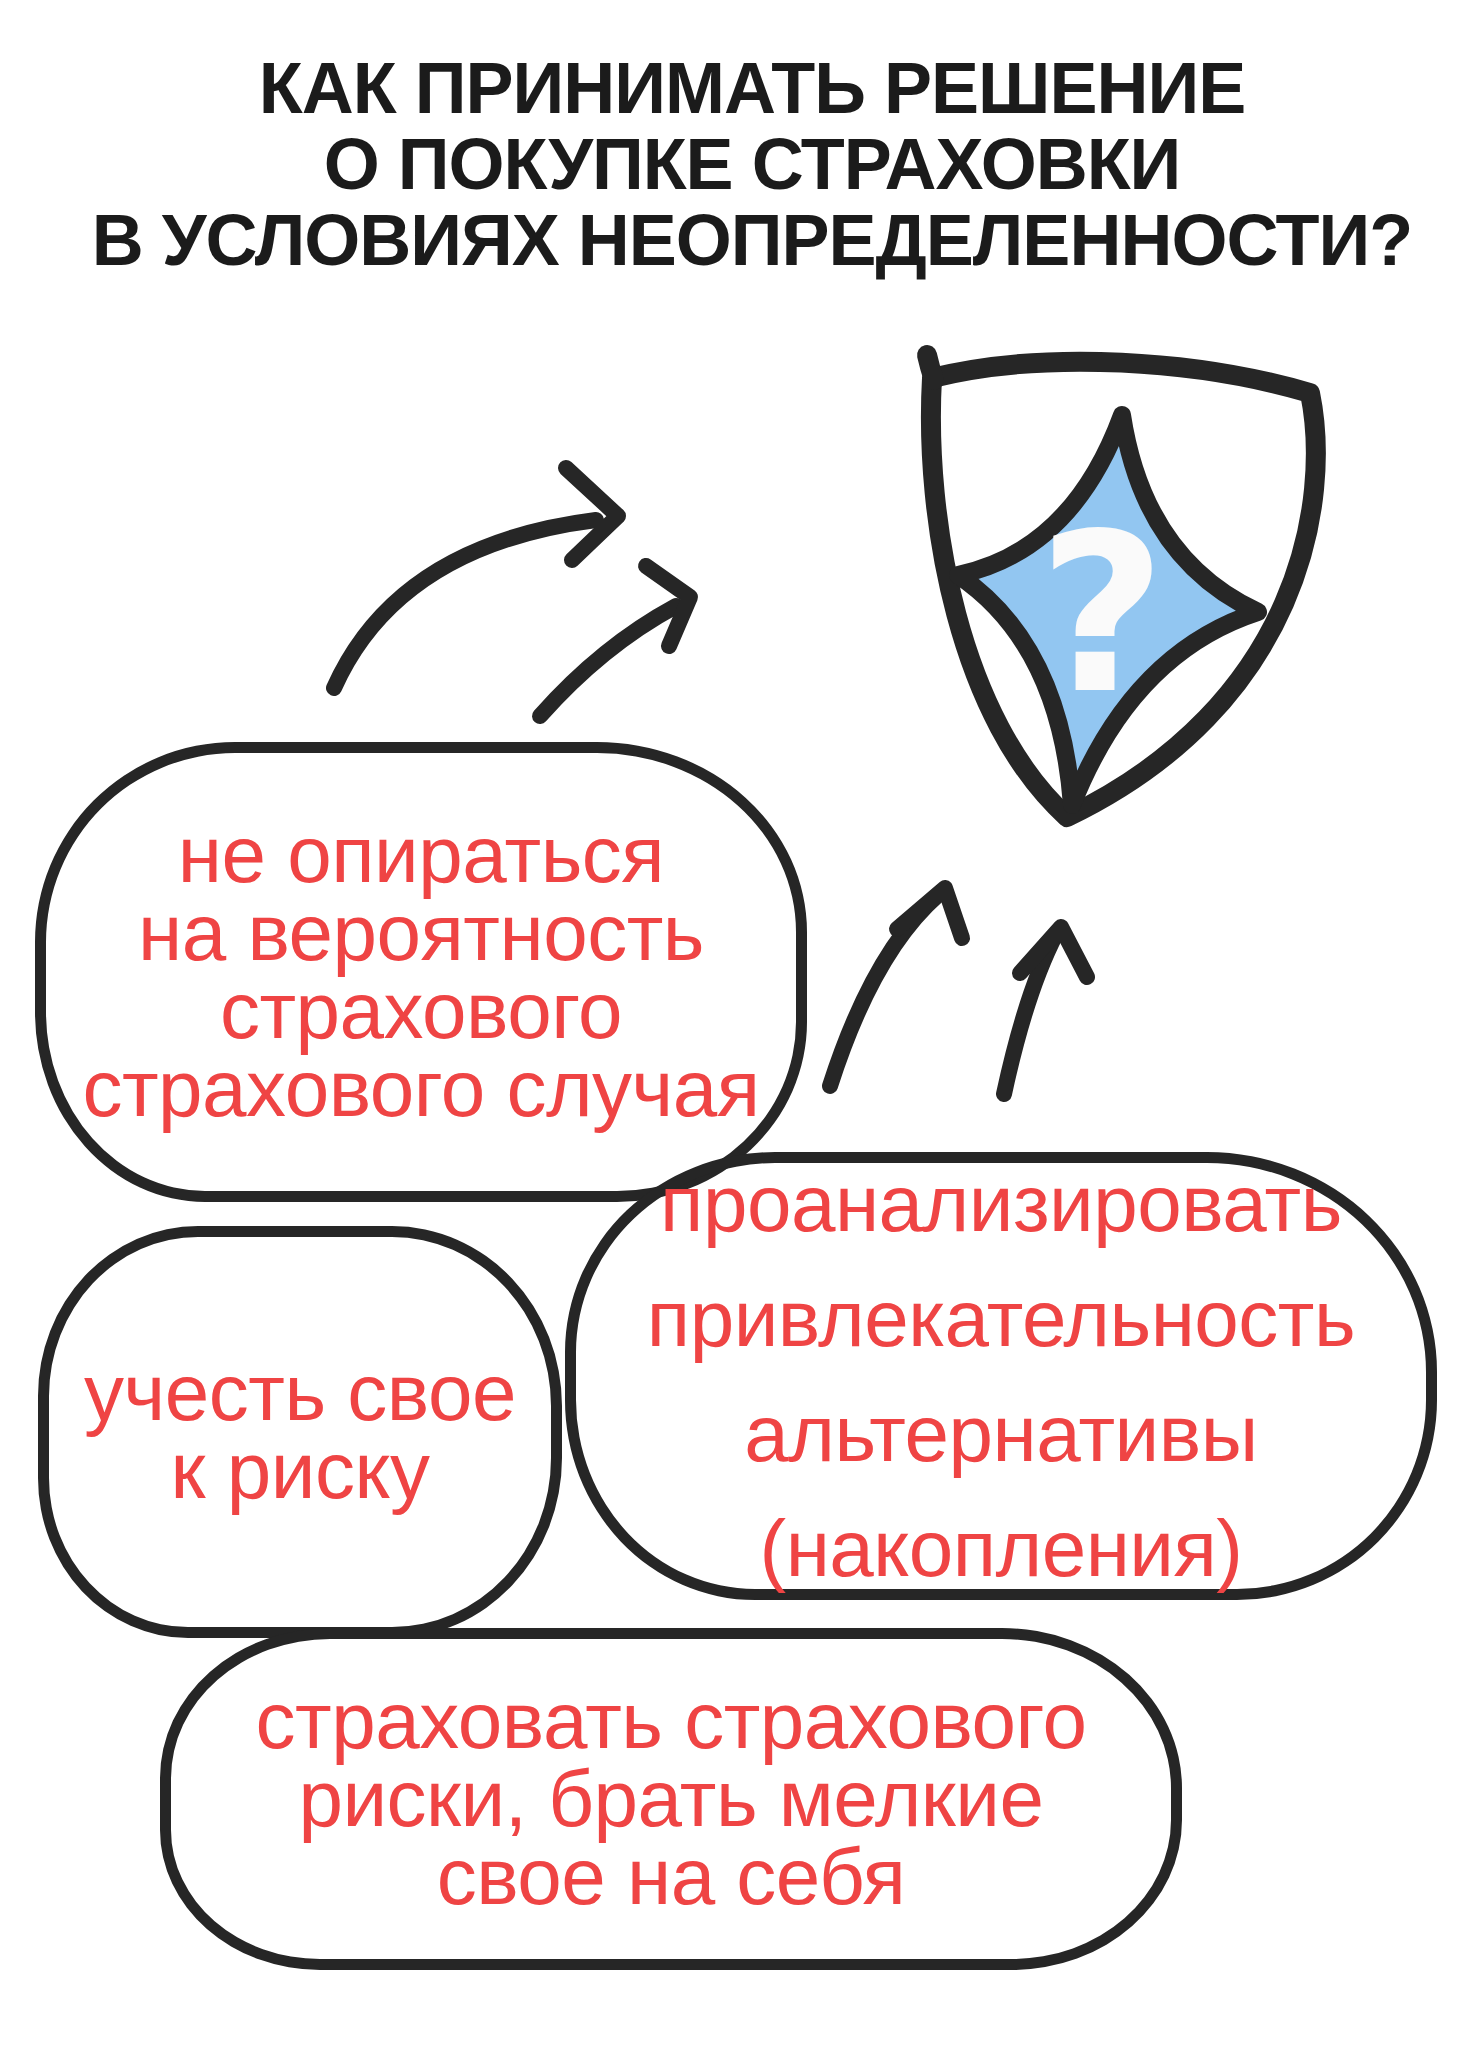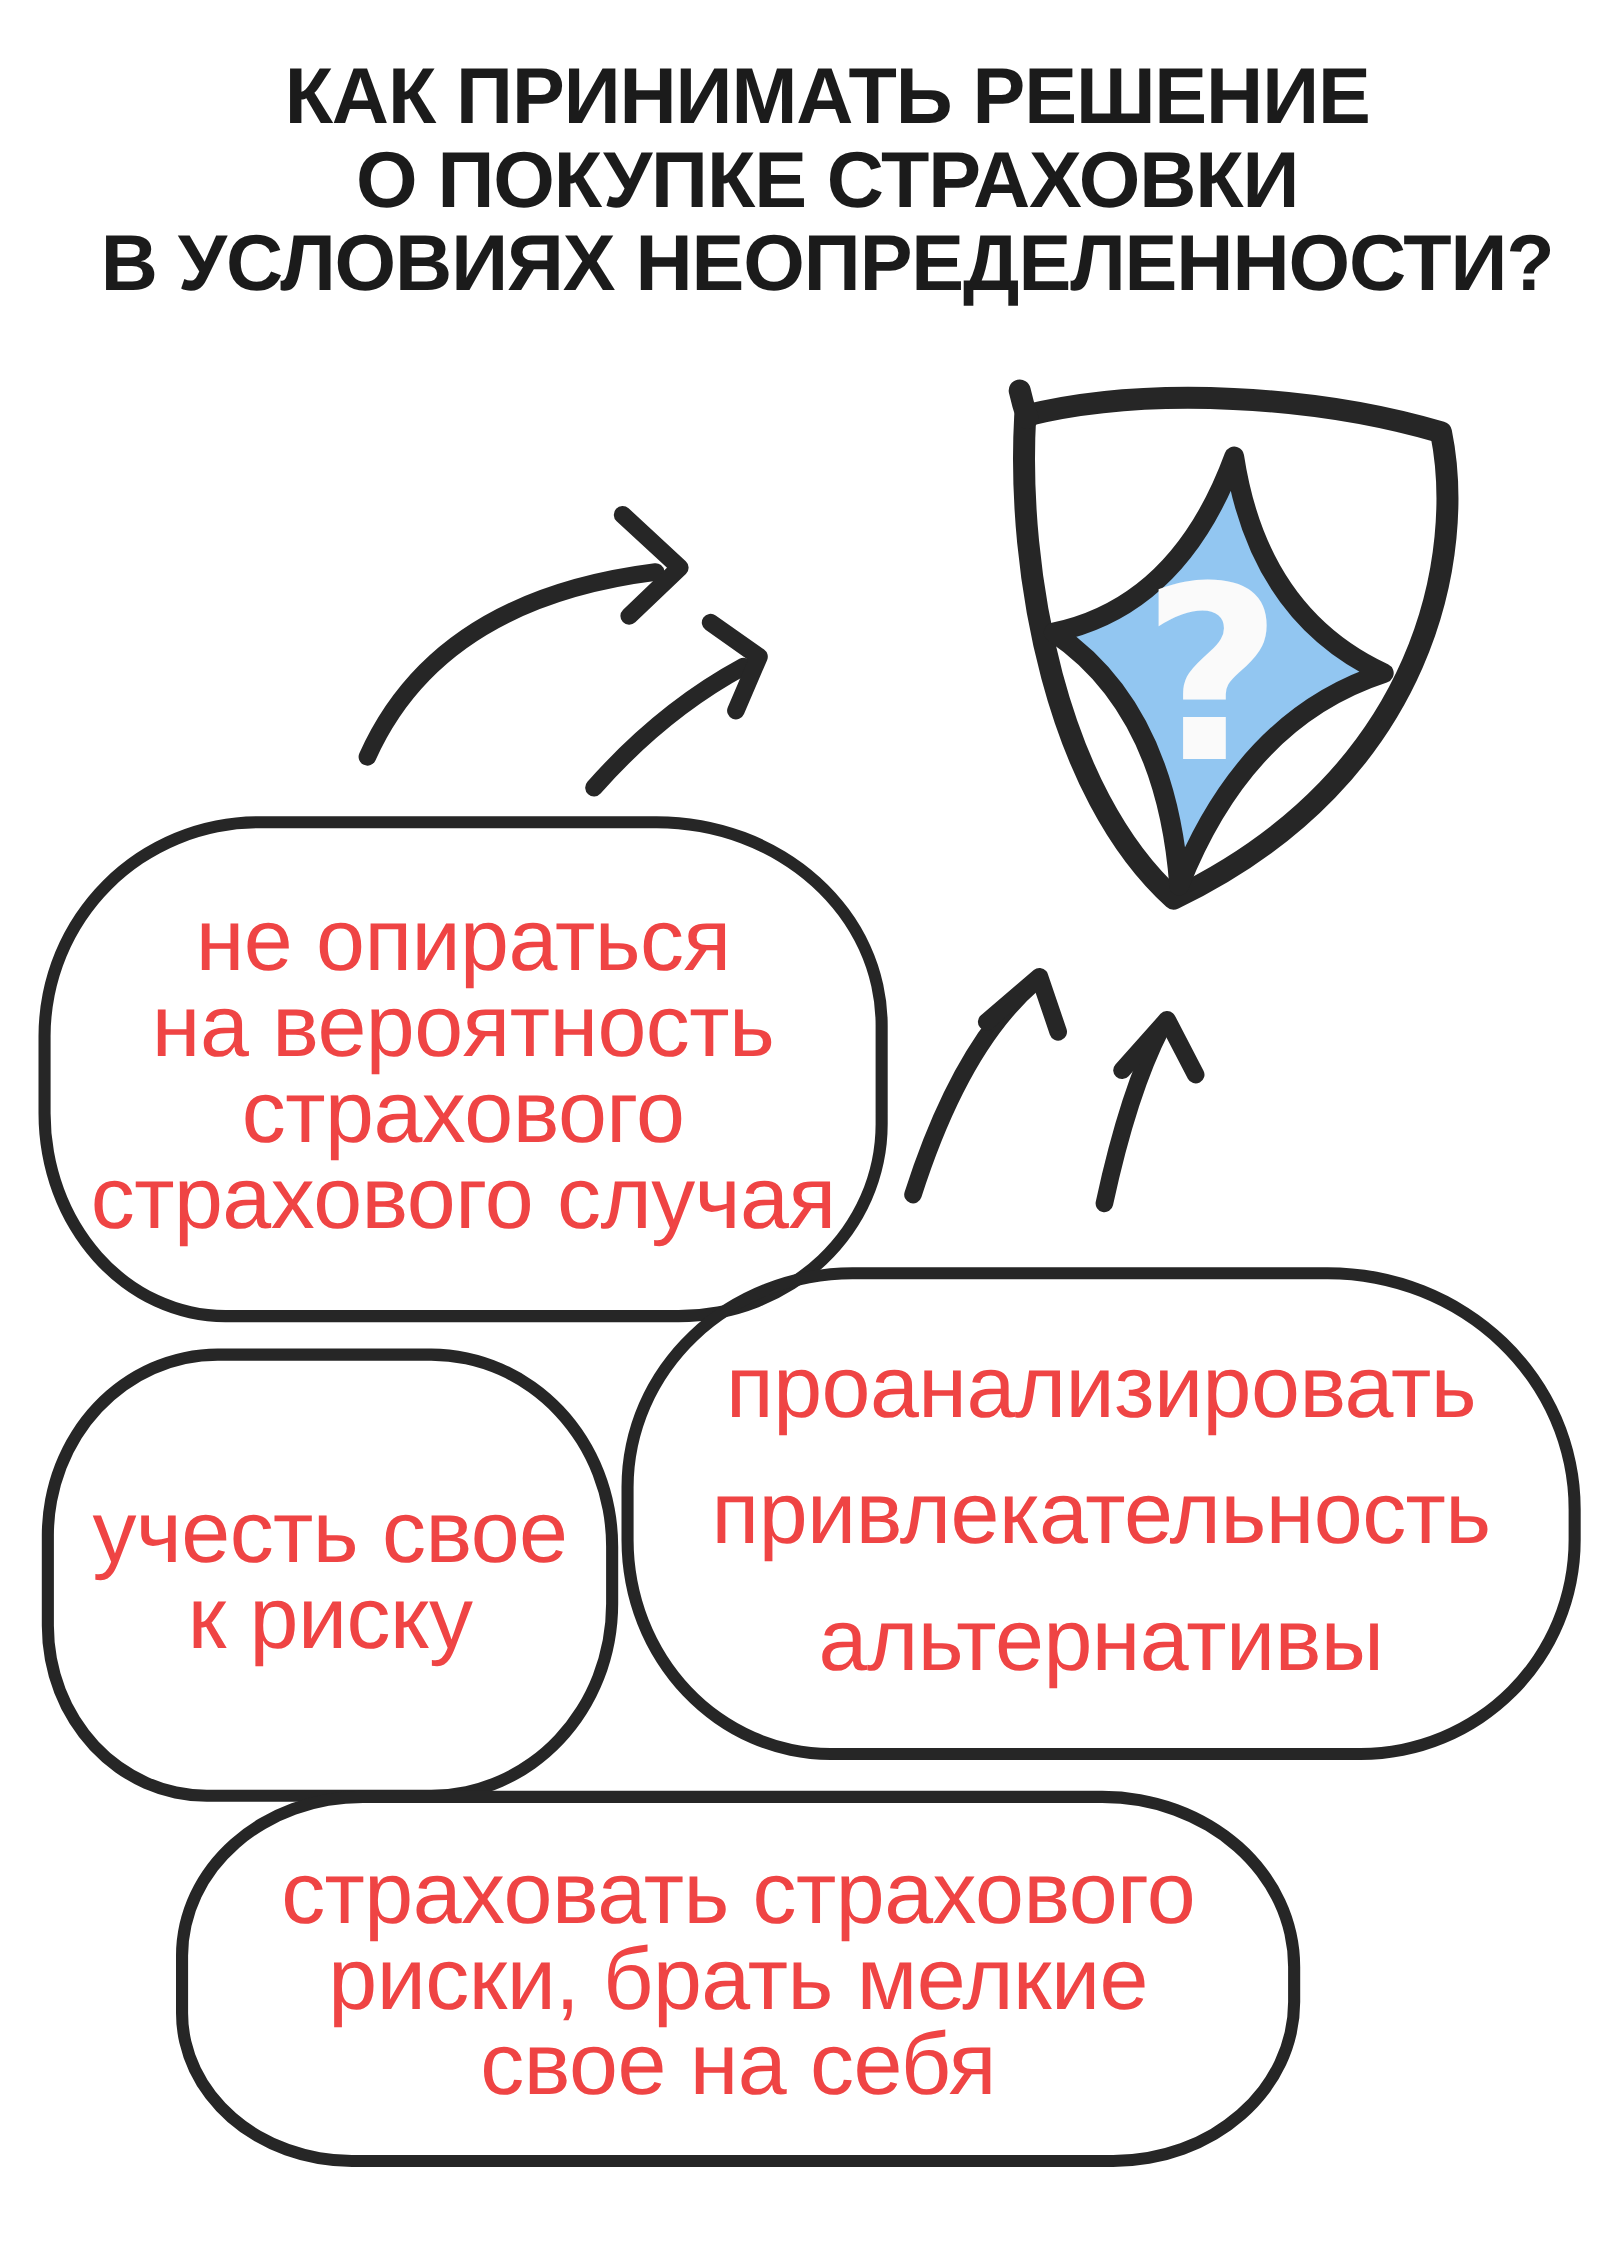--- a/index.html
+++ b/index.html
@@ -148,20 +148,21 @@
 
   <div class="bubble bubble-2">
     <span class="b-line">учесть свое</span>
     <span class="b-line">к риску</span>
   </div>
 
   <div class="bubble bubble-3">
     <span class="b-line">проанализировать</span>
     <span class="b-line">привлекательность</span>
     <span class="b-line">альтернативы</span>
+    <span class="b-line">(накопления)</span>
   </div>
 
   <div class="bubble bubble-4">
     <span class="b-line">страховать страхового</span>
     <span class="b-line">риски, брать мелкие</span>
     <span class="b-line">свое на себя</span>
   </div>
 
 </div>
 

